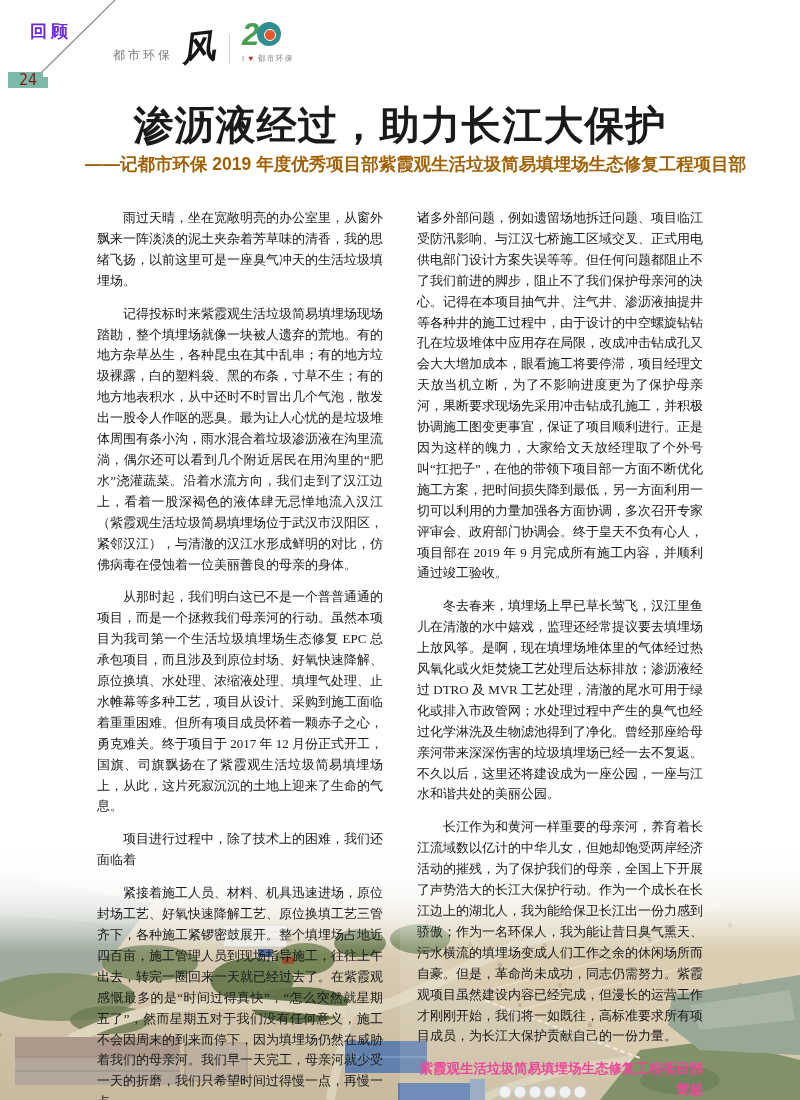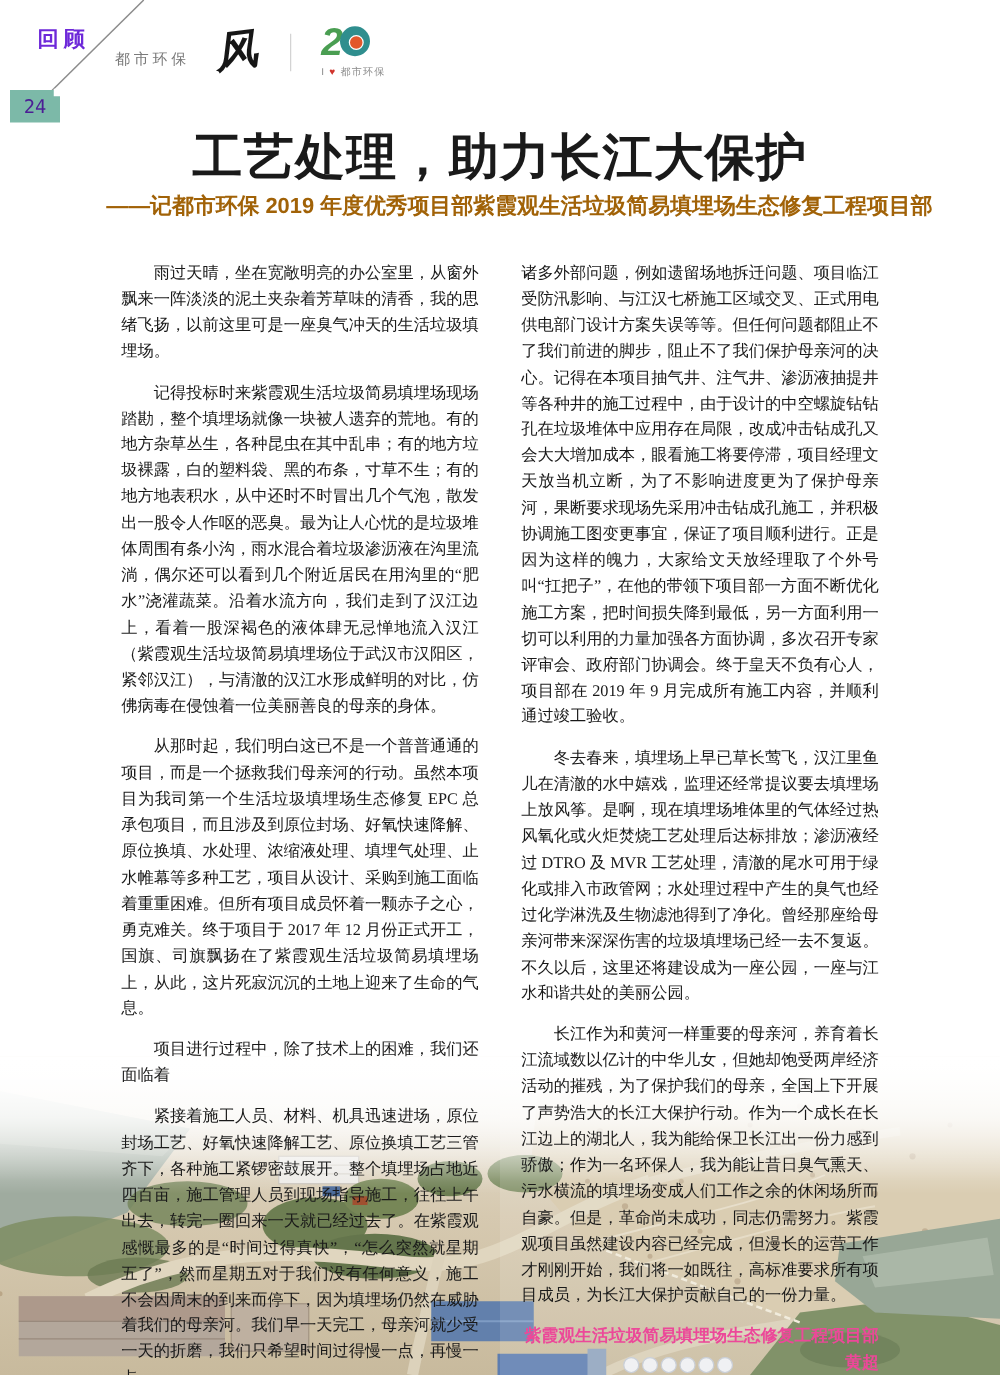--- a/index.html
+++ b/index.html
@@ -3,35 +3,35 @@
 <meta charset="utf-8">
 <style>
   html,body{margin:0;padding:0;background:#e8e8e8;}
   .page{position:relative;width:800px;height:1100px;background:#ffffff;overflow:hidden;
         font-family:"Liberation Sans","DejaVu Sans",sans-serif;color:#1a1a1a;}
 
   
   .section-label{position:absolute;left:30px;top:20px;font-size:17px;font-weight:bold;
                  letter-spacing:4px;color:#6d28d9;}
   .diag{position:absolute;left:0;top:0;width:140px;height:90px;}
-  .brand{position:absolute;left:92px;top:16px;height:48px;display:flex;align-items:center;gap:12px;}
+  .brand{position:absolute;left:113px;top:16px;height:48px;display:flex;align-items:flex-end;}
   .brand-word{font-size:12px;color:#7a7a7a;letter-spacing:3px;margin-top:14px;}
   .brand-callig{font-family:"DejaVu Serif","Liberation Serif",serif;font-style:italic;font-weight:bold;
                 font-size:34px;line-height:1;color:#161616;margin:2px 6px 0 8px;transform:rotate(-7deg);}
   .brand-div{width:1px;height:30px;background:#d3d3d3;margin:4px 12px 0 8px;}
   .logo20{position:relative;margin-top:0;}
   .logo20 .row{display:flex;align-items:center;height:32px;}
   .logo20 .two{font-size:31px;font-weight:bold;color:#4a9e52;line-height:1;font-style:italic;}
   .logo20 .zero{position:relative;width:24px;height:24px;border-radius:50%;background:#2f8e8e;margin-left:-2px;}
   .logo20 .zero .core{position:absolute;left:7px;top:7px;width:10px;height:10px;border-radius:50%;
                       background:#e2572b;border:1.5px solid #fff;}
   .logo20 .tagline{font-size:8px;color:#8a8a8a;margin-top:3px;letter-spacing:1px;white-space:nowrap;}
   .logo20 .tagline .heart{color:#d0342c;}
-  .page-badge{position:absolute;left:8px;top:72px;width:40px;height:26px;background:#7cb9a8;
-              color:#4c1d95;font-family:"DejaVu Sans Mono","Liberation Mono",monospace;font-size:15px;
+  .page-badge{position:absolute;left:8px;top:72px;width:40px;height:16px;background:#7cb9a8;
+              color:#7f1d1d;font-family:"DejaVu Sans Mono","Liberation Mono",monospace;font-size:15px;
               display:flex;align-items:center;justify-content:center;}
   .page-badge .notch{position:absolute;right:-1px;top:-1px;width:6px;height:6px;background:#fff;}
 
   
   .title{position:absolute;left:85px;top:98px;width:630px;text-align:center;
          font-size:40px;font-weight:800;letter-spacing:1px;color:#1a1a1a;white-space:nowrap;}
   .subtitle{position:absolute;left:85px;top:152px;width:630px;text-align:center;
             font-size:17.5px;font-weight:600;color:#a16207;white-space:nowrap;}
 
   
@@ -76,21 +76,21 @@
         <span class="heart">♥</span>
         <span>都市环保</span></div>
     </div>
   </div>
 
   <div class="page-badge">
     <span>24</span>
       <span class="notch"></span>
   </div>
 
-  <h1 class="title" style="margin:0;">工艺处理，助力长江大保护</h1>
+  <h1 class="title" style="margin:0;">渗沥液经过，助力长江大保护</h1>
   <div class="subtitle">——记都市环保 2019 年度优秀项目部紫霞观生活垃圾简易填埋场生态修复工程项目部</div>
 
   <div class="cols">
     <div class="col">
       <p>雨过天晴，坐在宽敞明亮的办公室里，从窗外飘来一阵淡淡的泥土夹杂着芳草味的清香，我的思绪飞扬，以前这里可是一座臭气冲天的生活垃圾填埋场。</p>
       <p>记得投标时来紫霞观生活垃圾简易填埋场现场踏勘，整个填埋场就像一块被人遗弃的荒地。有的地方杂草丛生，各种昆虫在其中乱串；有的地方垃圾裸露，白的塑料袋、黑的布条，寸草不生；有的地方地表积水，从中还时不时冒出几个气泡，散发出一股令人作呕的恶臭。最为让人心忧的是垃圾堆体周围有条小沟，雨水混合着垃圾渗沥液在沟里流淌，偶尔还可以看到几个附近居民在用沟里的“肥水”浇灌蔬菜。沿着水流方向，我们走到了汉江边上，看着一股深褐色的液体肆无忌惮地流入汉江（紫霞观生活垃圾简易填埋场位于武汉市汉阳区，紧邻汉江），与清澈的汉江水形成鲜明的对比，仿佛病毒在侵蚀着一位美丽善良的母亲的身体。</p>
       <p>从那时起，我们明白这已不是一个普普通通的项目，而是一个拯救我们母亲河的行动。虽然本项目为我司第一个生活垃圾填埋场生态修复 EPC 总承包项目，而且涉及到原位封场、好氧快速降解、原位换填、水处理、浓缩液处理、填埋气处理、止水帷幕等多种工艺，项目从设计、采购到施工面临着重重困难。但所有项目成员怀着一颗赤子之心，勇克难关。终于项目于 2017 年 12 月份正式开工，国旗、司旗飘扬在了紫霞观生活垃圾简易填埋场上，从此，这片死寂沉沉的土地上迎来了生命的气息。</p>
       <p>项目进行过程中，除了技术上的困难，我们还面临着</p>
       <p>紧接着施工人员、材料、机具迅速进场，原位封场工艺、好氧快速降解工艺、原位换填工艺三管齐下，各种施工紧锣密鼓展开。整个填埋场占地近四百亩，施工管理人员到现场指导施工，往往上午出去，转完一圈回来一天就已经过去了。在紫霞观感慨最多的是“时间过得真快”，“怎么突然就星期五了”，然而星期五对于我们没有任何意义，施工不会因周末的到来而停下，因为填埋场仍然在威胁着我们的母亲河。我们早一天完工，母亲河就少受一天的折磨，我们只希望时间过得慢一点，再慢一点。</p>
     </div>

